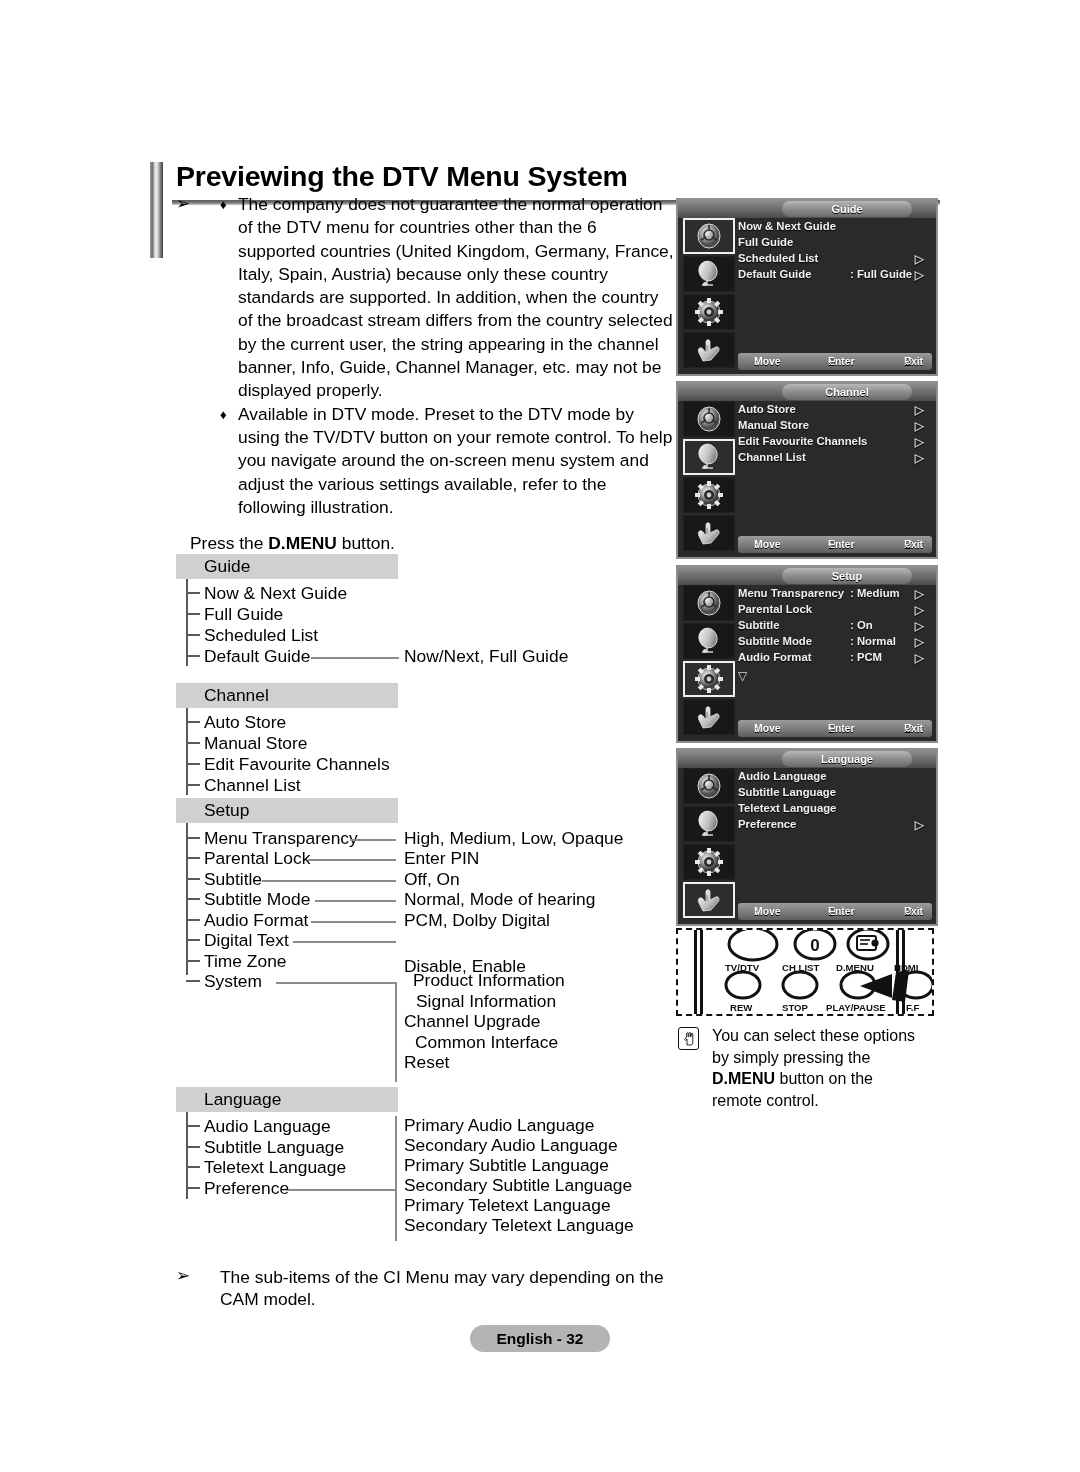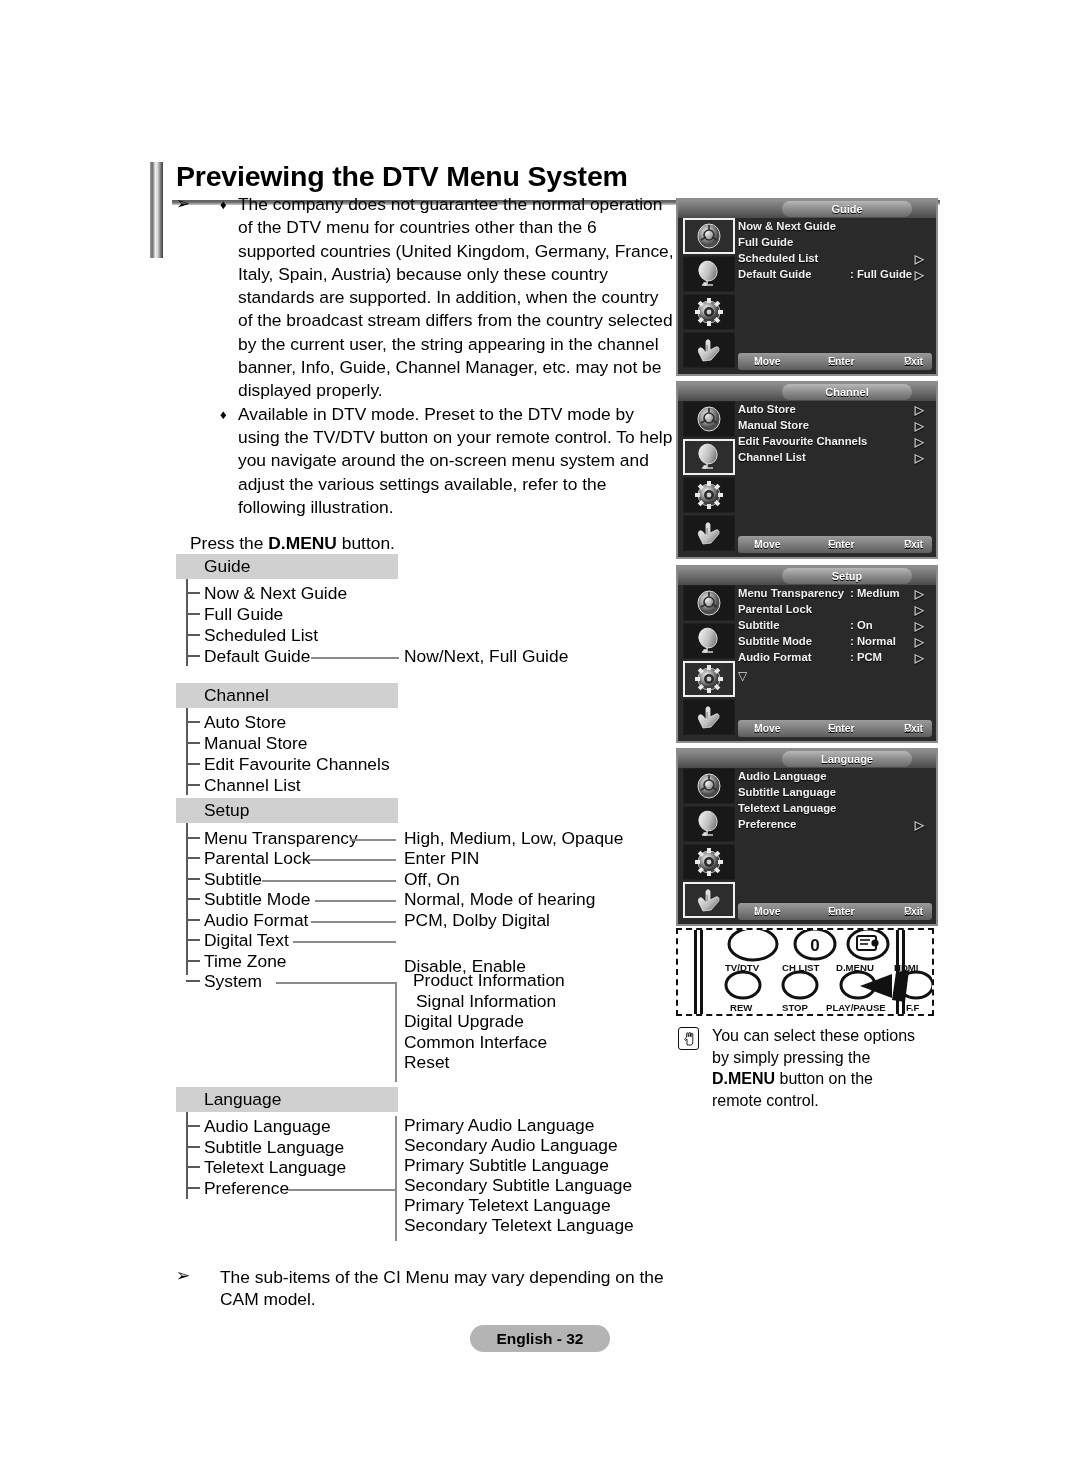--- a/index.html
+++ b/index.html
@@ -386,22 +386,22 @@
 
   <div class="value-text" style="left:228px; top:30px;">High, Medium, Low, Opaque</div>
   <div class="value-text" style="left:228px; top:50px;">Enter PIN</div>
   <div class="value-text" style="left:228px; top:71px;">Off, On</div>
   <div class="value-text" style="left:228px; top:91px;">Normal, Mode of hearing</div>
   <div class="value-text" style="left:228px; top:112px;">PCM, Dolby Digital</div>
   <div class="value-text" style="left:228px; top:138px;margin-top:20px;">Disable, Enable</div>
 
   <div class="value-text" style="left:237px; top:172px;">Product Information</div>
   <div class="value-text" style="left:228px; top:193px;margin-left:12px;">Signal Information</div>
-  <div class="value-text" style="left:228px; top:213px;">Digital Upgrade</div>
-  <div class="value-text" style="left:228px; top:234px;text-align:center;">Common Interface</div>
+  <div class="value-text" style="left:228px; top:213px;">Channel Upgrade</div>
+  <div class="value-text" style="left:239px; top:234px;text-align:center;">Common Interface</div>
   <div class="value-text" style="left:228px; top:254px;">Reset</div>
 </div>
 
 <div class="tree-group" style="left:176px; top:1087px; width:480px; height:170px;">
   <div class="group-header">
     <span>Language</span>
   </div>
   <div class="tree-spine" style="top:25px; height:87px;"></div>
   <div class="tree-item" style="top:29px;"><span class="tick"></span><span>Audio Language</span></div>
   <div class="tree-item" style="top:50px;"><span class="tick"></span><span>Subtitle Language</span></div>

